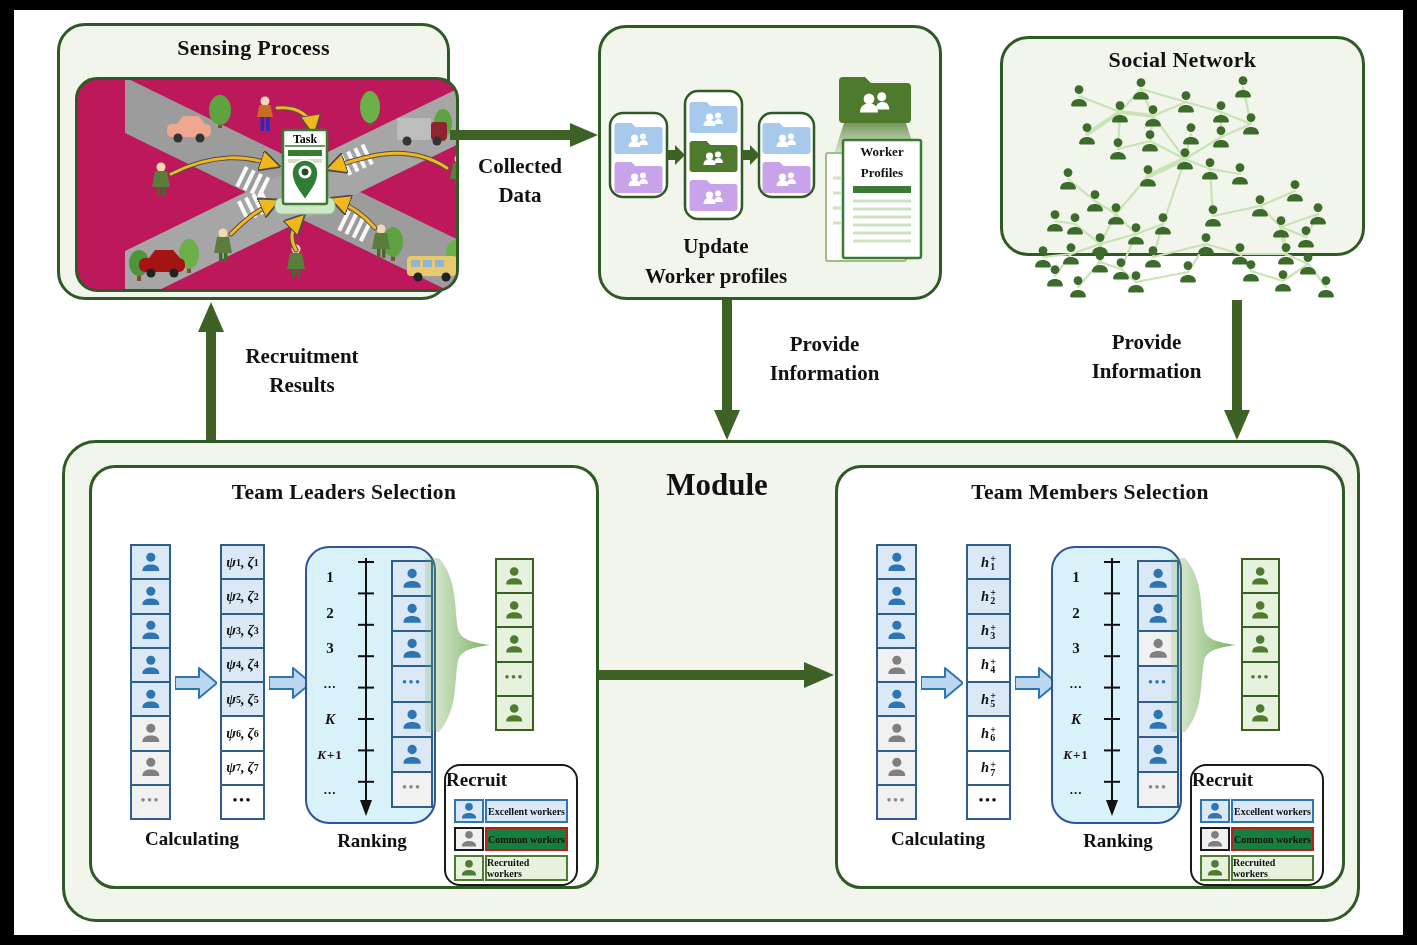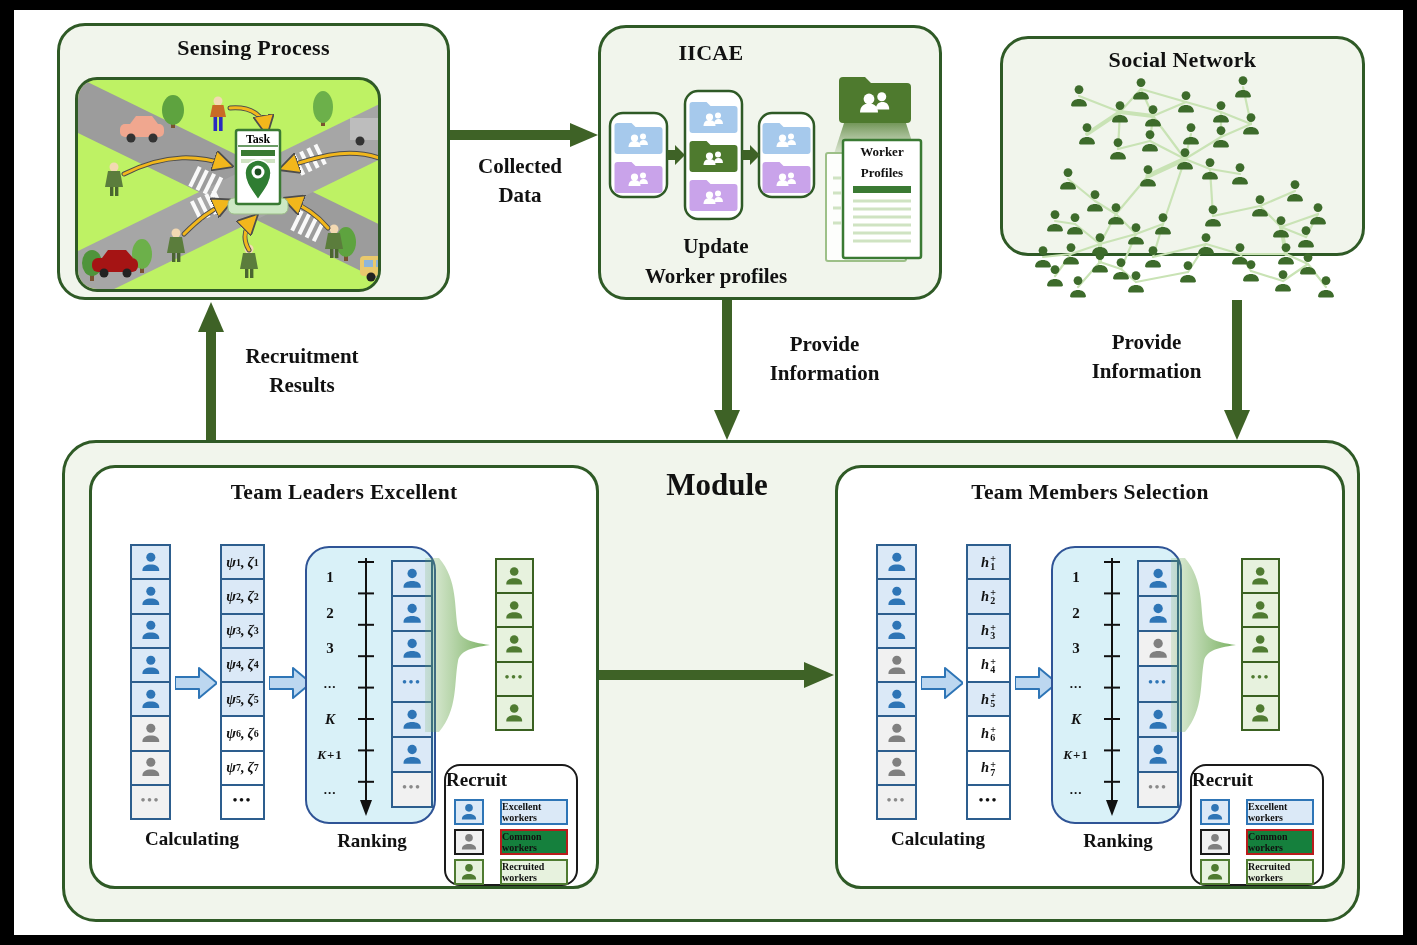--- a/index.html
+++ b/index.html
@@ -45,21 +45,21 @@
   .rlabel{flex:1;display:flex;align-items:center;justify-content:center;font-size:15px;}
   .rlabel i{font-weight:bold;}
   .smalllab{font-size:13px;letter-spacing:1px;}
 
   .caption{position:absolute;text-align:center;font-size:19px;}
 
   
   .legend{position:absolute;background:#fff;border:2px solid #1a1a1a;border-radius:16px;}
   .lg-title{position:absolute;top:3px;left:0;right:0;font-size:19px;}
   .lg-rows{position:absolute;left:8px;right:8px;top:33px;bottom:7px;display:flex;flex-direction:column;gap:4px;}
-  .lg-row{flex:1;display:flex;gap:16px;}
+  .lg-row{flex:1;display:flex;gap:1px;}
   .lg-ic{width:30px;display:flex;align-items:center;justify-content:center;}
   .lg-ic svg{width:20px;height:20px;}
   .lg-ic.blue{background:var(--bluebg);border:2px solid var(--blue);}
   .lg-ic.gray{background:var(--graybg);border:2px solid #1a1a1a;}
   .lg-ic.green{background:var(--greenbg);border:2px solid var(--green);}
   .lg-box{flex:1;display:flex;align-items:center;justify-content:center;font-size:10px;}
   .lg-box.blue{background:var(--bluebg);border:2px solid var(--blue);}
   .lg-box.gray{background:#15803d;border:2px solid #b91c1c;}
   .lg-box.green{background:var(--greenbg);border:2px solid var(--green);}
 
@@ -68,21 +68,21 @@
   text{font-family:"Liberation Serif",serif;font-weight:bold;}
 </style>
 </head>
 <body>
 
 <div class="canvas">
   <div class="paper"></div>
 
   <div class="gbox" style="left:57px;top:23px;width:393px;height:277px;">
     <div class="boxtitle" style="top:9px;">Sensing Process</div>
-    <div class="abs" style="left:15px;top:51px;width:306px;height:215px;background:#bef264;border:3px solid var(--deep);border-radius:22px;overflow:hidden;">
+    <div class="abs" style="left:15px;top:51px;width:384px;height:215px;background:#be185d;border:3px solid var(--deep);border-radius:22px;overflow:hidden;padding-left:47px;">
       <svg width="356" height="209" viewBox="0 0 356 209">
         <g transform="translate(178,112)">
           <rect x="-270" y="-25" width="540" height="50" fill="#9c9c9c" transform="rotate(26)"></rect>
           <rect x="-270" y="-25" width="540" height="50" fill="#a6a6a6" transform="rotate(-26)"></rect>
         </g>
 
         <g fill="#fff" opacity="0.95">
           <g transform="translate(120,86) rotate(26)">
               <rect x="0" y="0" width="4" height="22"></rect>
               <rect x="8" y="0" width="4" height="22"></rect>
@@ -239,21 +239,20 @@
           <text x="180" y="63" font-size="12" text-anchor="middle">Task</text>
           <path d="M180 120 C 172 108 167 102 167 93 A 13 13 0 1 1 193 93 C 193 102 188 108 180 120 Z" fill="#2f7d32" stroke="#fff" stroke-width="1.5"></path>
           <circle cx="180" cy="92" r="6.5" fill="#fff"></circle>
             <circle cx="180" cy="92" r="3.4" fill="#1d4d20"></circle>
         </g>
       </svg>
     </div>
   </div>
 
   <div class="gbox" style="left:598px;top:25px;width:344px;height:275px;">
-    <div class="boxtitle" style="top:12px;left:-60px;right:auto;width:340px;">IICAE</div>
     <svg class="abs" style="left:0;top:0;" width="338" height="269" viewBox="0 0 338 269">
       <defs>
         <g id="ppl">
             <circle cx="-4" cy="-3" r="3.6" fill="#fff"></circle>
             <circle cx="4.5" cy="-4.5" r="3" fill="#fff"></circle>
             <path d="M-10 6 c0-4 2.6-6 6-6 s6 2 6 6 z" fill="#fff"></path>
             <path d="M0.5 4 c0-3.4 2-5 4.5-5 s4.5 1.6 4.5 5 z" fill="#fff"></path>
           </g>
         <linearGradient id="fade" x1="0" y1="0" x2="0" y2="1">
           <stop offset="0" stop-color="#4e7a2e" stop-opacity="0.85"></stop>
@@ -503,21 +502,21 @@
     <div class="modtitle" style="left:517px;top:20px;width:270px;">
       <div>Module</div>
     </div>
 
     <svg class="ar" style="left:531px;top:219px;" width="238" height="26">
       <rect x="0" y="8" width="208" height="10" fill="var(--arrow)"></rect>
         <polygon points="208,0 238,13 208,26" fill="var(--arrow)"></polygon>
     </svg>
 
     <div class="subbox" style="left:24px;top:22px;width:510px;height:424px;">
-      <div class="boxtitle" style="top:12px;font-size:21.5px;">Team Leaders Excellent</div>
+      <div class="boxtitle" style="top:12px;font-size:21.5px;">Team Leaders Selection</div>
 
       <div class="wcol" style="left:38px;top:76px;width:41px;height:276px;">
           <div class="cell c-blue">
             <svg viewBox="0 0 24 24">
               <circle cx="12" cy="7" r="4.6" fill="#2e75b6"></circle>
               <path d="M3.5 21 v-1 c0-3.7 3.7-5.7 8.5-5.7 s8.5 2 8.5 5.7 V21 z" fill="#2e75b6"></path>
             </svg>
           </div>
           <div class="cell c-blue">
             <svg viewBox="0 0 24 24">

